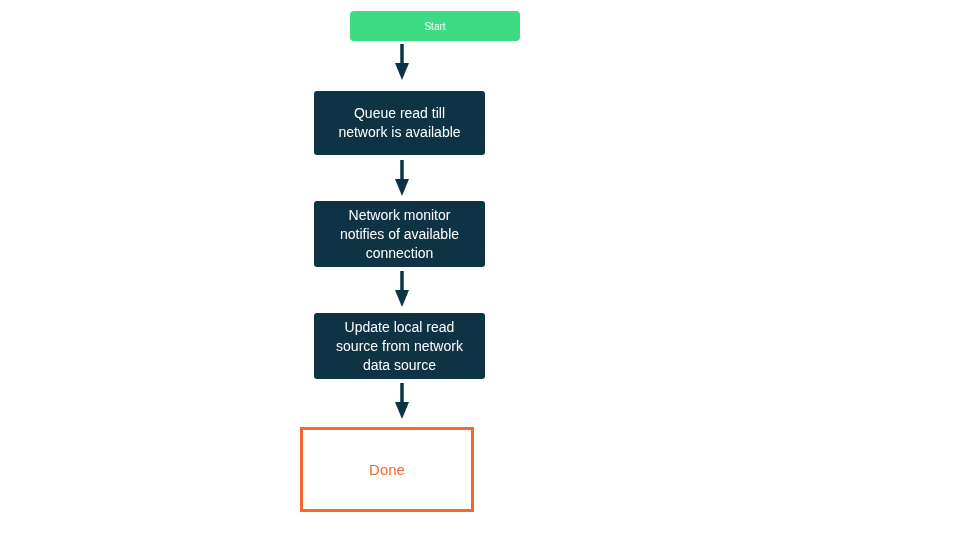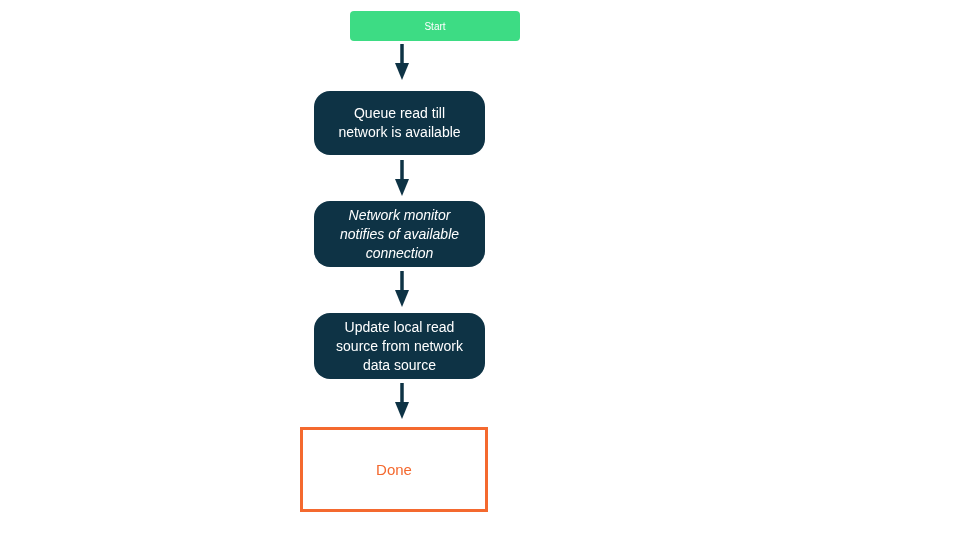--- a/index.html
+++ b/index.html
@@ -31,31 +31,31 @@
     border-radius: 4px;
     font-size: 10px;
     font-weight: 500;
     margin-left: 32px;
   }
   .process-node {
     left: 314px;
     width: 171px;
     background: var(--process_bg, #0e3345);
     color: var(--process_text, #ffffff);
-    border-radius: 16px;
+    border-radius: 3px;
     font-size: 14px;
     line-height: 19px;
     font-weight: 500;
   }
   .process-node.p1 { top: 91px;  height: 64px; }
-  .process-node.p2 { top: 201px; height: 66px; font-style: italic; }
+  .process-node.p2 { top: 201px; height: 66px; }
   .process-node.p3 { top: 313px; height: 66px; }
   .done-node {
     left: 300px; top: 427px;
-    width: 188px; height: 85px;
+    width: 174px; height: 85px;
     background: var(--background, #ffffff);
     border: 3px solid var(--done_border, #f4692f);
     color: var(--done_text, #f4692f);
     font-size: 15px;
     font-weight: 500;
   }
   .arrow {
     position: absolute;
     left: 394px;
     width: 16px;

